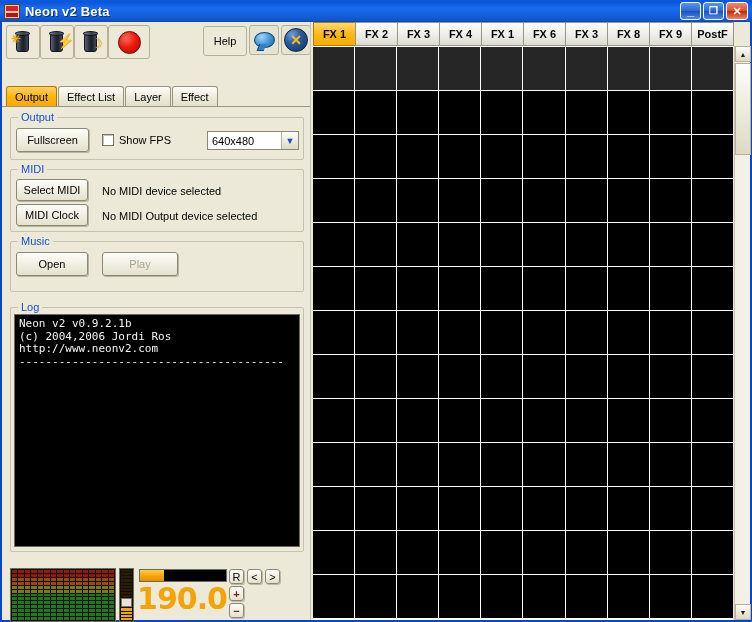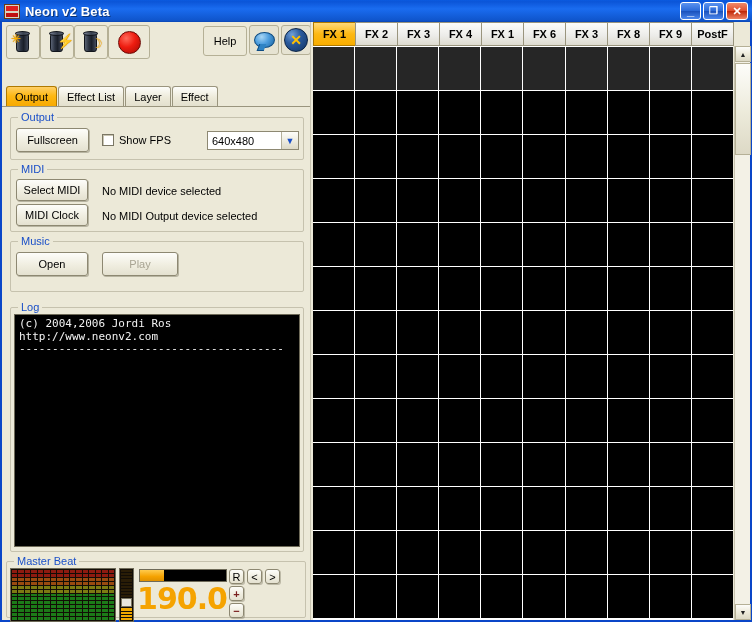--- a/index.html
+++ b/index.html
@@ -531,28 +531,26 @@
         <span>Open</span>
       </div>
       <div class="btn disabled" style="position:absolute; left:100px; top:230px; width:76px; height:24px;">
         <span>Play</span>
       </div>
 
       <div class="group" style="left:8px; top:285px; width:294px; height:245px;">
         <span class="legend">Log</span>
       </div>
       <div class="log-box" style="left:12px; top:292px; width:286px; height:233px;">
+        <div class="log-line">Neon v2 v0.9.2.1b</div>
         <div class="log-line">(c) 2004,2006 Jordi Ros</div>
         <div class="log-line">http://www.neonv2.com</div>
         <div class="log-line">----------------------------------------</div>
       </div>
 
-      <div class="group" style="left:4px; top:539px; width:300px; height:57px;">
-        <span class="legend">Master Beat</span>
-      </div>
 
       <div class="analyzer" id="analyzer" style="left:8px; top:546px; width:106px; height:54px;">
           <div class="acol">
             <div class="acell" style="background: rgb(142, 26, 16);"></div>
             <div class="acell" style="background: rgb(142, 26, 16);"></div>
             <div class="acell" style="background: rgb(154, 74, 16);"></div>
             <div class="acell" style="background: rgb(154, 74, 16);"></div>
             <div class="acell" style="background: rgb(125, 122, 18);"></div>
             <div class="acell" style="background: rgb(125, 122, 18);"></div>
             <div class="acell" style="background: rgb(28, 122, 24);"></div>

